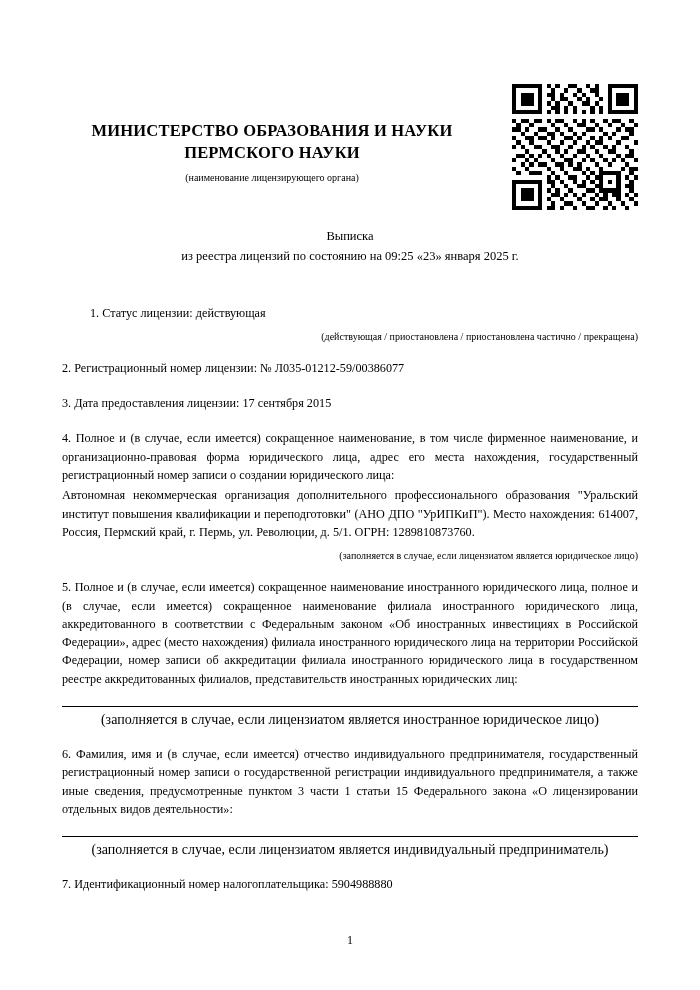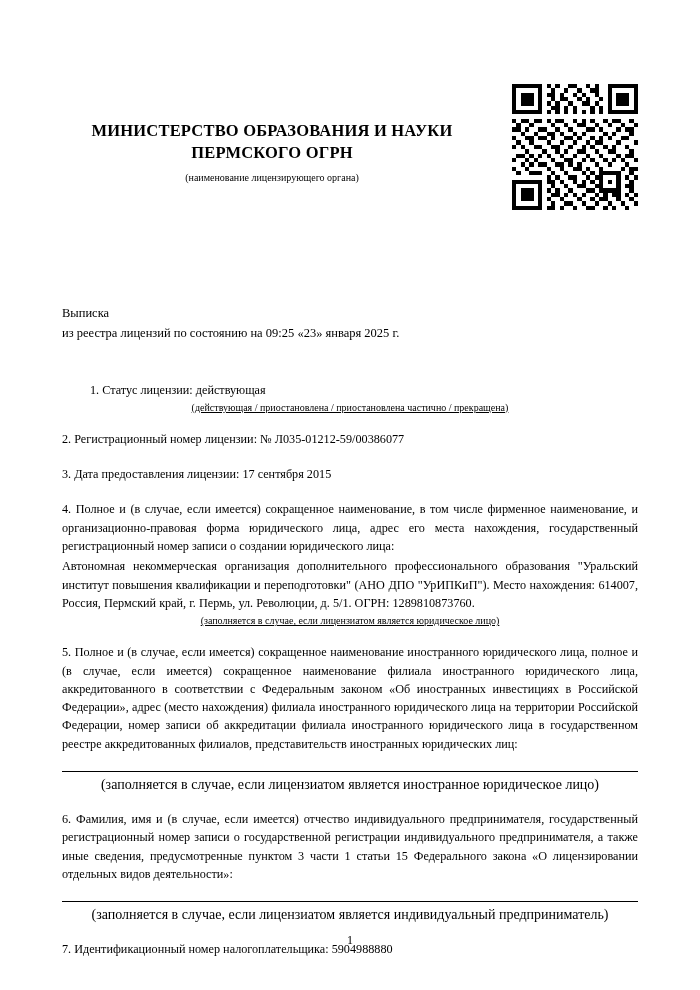--- a/index.html
+++ b/index.html
@@ -46,38 +46,38 @@
     letter-spacing: 0.2px;
   }
   .organ-caption {
     font-size: 10px;
     margin-top: 7px;
     text-align: center;
   }
 
   
   .extract-block {
-    margin-top: 120px;
+    margin-top: 43px;
+    text-align: center;
     font-size: 12.5px;
     line-height: 1.6;
   }
 
   
   .item {
     font-size: 12.2px;
     line-height: 1.5;
     text-align: justify;
     margin-top: 17px;
   }
   .item.first { margin-top: 38px; margin-left: 28px; }
   .item-sub {
     font-size: 10px;
-    text-align: center;
-    margin-top: 3px;
-    text-decoration: underline;
+    text-align: right;
+    margin-top: 9px;
   }
   .item-body {
     font-size: 12.2px;
     line-height: 1.5;
     text-align: justify;
     margin-top: 2px;
   }
   .rule {
     border: 0;
     border-top: 1px solid #000;
@@ -348,21 +348,21 @@
           <rect x="17" y="28" width="2" height="1"></rect>
         <rect x="21" y="28" width="1" height="1"></rect>
           <rect x="23" y="28" width="1" height="1"></rect>
         <rect x="26" y="28" width="1" height="1"></rect>
       </g>
     </svg>
   </div>
 
   <div class="header">
     <div class="ministry-title">МИНИСТЕРСТВО ОБРАЗОВАНИЯ И НАУКИ</div>
-    <div class="ministry-title">ПЕРМСКОГО ОГРН</div>
+    <div class="ministry-title">ПЕРМСКОГО НАУКИ</div>
     <div class="organ-caption">(наименование лицензирующего органа)</div>
   </div>
 
   <div class="extract-block">
     <div>Выписка</div>
     <div>из реестра лицензий по состоянию на 09:25 «23» января 2025 г.</div>
   </div>
 
   <div class="item first">1. Статус лицензии: действующая</div>
   <div class="item-sub">(действующая / приостановлена / приостановлена частично / прекращена)</div>

